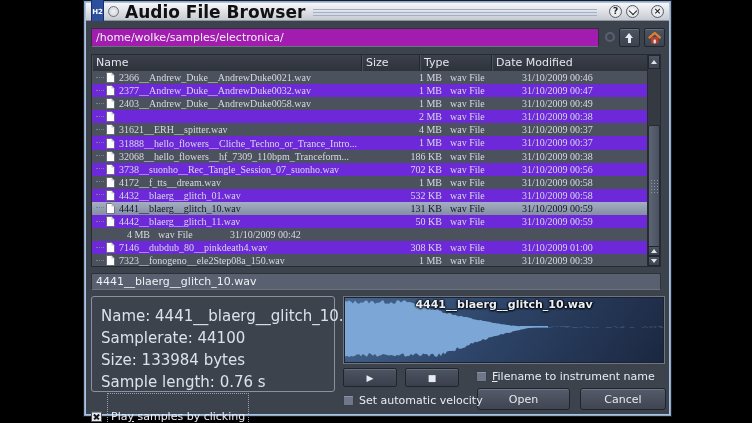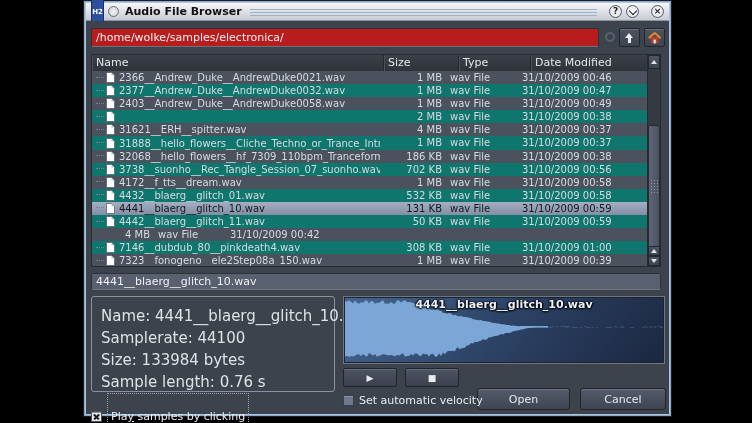--- a/index.html
+++ b/index.html
@@ -9,56 +9,56 @@
     box-shadow:0 0 0 1px #8fa8c8 inset, 0 0 0 2px #aac4e2 inset;}
   
   .titlebar{position:absolute;left:2px;top:2px;right:2px;height:18px;
     background:linear-gradient(#f7f7f9,#c7cad2);display:flex;align-items:center;
     padding:0 5px;box-sizing:border-box;border-bottom:1px solid #8e96a4;}
   .h2icon{width:13px;height:30px;background:#2d4f9e;border:1px solid #16306e;color:#fff;
     font-size:7px;font-weight:bold;display:flex;align-items:center;justify-content:center;
     box-sizing:border-box;margin-right:4px;}
   .pinbtn{width:11px;height:11px;border-radius:50%;border:1px solid #6b7280;
     background:radial-gradient(#f2f2f4,#c9ccd3);margin-right:6px;box-sizing:border-box;}
-  .wtitle{font-size:11px;font-weight:bold;color:#111;white-space:nowrap;margin-right:8px;}
+  .wtitle{font-size:17px;font-weight:bold;color:#111;white-space:nowrap;margin-right:8px;}
   .stripes{flex:1;height:9px;margin-right:8px;
     background:repeating-linear-gradient(to bottom,transparent 0 2px,#9fb0c8 2px 3px);}
   .tbtn{width:13px;height:13px;border-radius:50%;border:1px solid #555c66;
     background:radial-gradient(#fdfdfd,#d6d9df);display:flex;align-items:center;justify-content:center;
     font-size:9px;font-weight:bold;color:#222;box-sizing:border-box;margin-left:4px;line-height:1;}
   .tbtn.close{margin-left:12px;}
   .chev{width:5px;height:5px;border-right:1.5px solid #222;border-bottom:1.5px solid #222;
     transform:rotate(45deg);margin-top:-2px;}
   
   .dlg{position:absolute;left:2px;top:20px;right:2px;bottom:2px;background:#3d434d;}
   
   .pathfield{position:absolute;left:5px;top:7px;width:508px;height:19px;box-sizing:border-box;
-    background:#b91c1c;border:1px solid #2c313a;border-bottom-color:#6b7380;border-radius:2px;
+    background:#a21caf;border:1px solid #2c313a;border-bottom-color:#6b7380;border-radius:2px;
     color:#f0f2f6;font-size:11px;line-height:17px;padding:0 4px;white-space:nowrap;overflow:hidden;}
   .reload{position:absolute;left:519px;top:11px;width:10px;height:10px;border-radius:50%;
     border:2px solid #596070;box-sizing:border-box;}
   .minibtn{position:absolute;top:7px;width:21px;height:19px;box-sizing:border-box;
     background:linear-gradient(#4d5462,#3c424e);border:1px solid #22262e;border-radius:2px;
     box-shadow:inset 0 1px 0 #666e7d;display:flex;align-items:center;justify-content:center;}
   .upicon{position:relative;width:9px;height:10px;}
   .upicon::before{content:"";position:absolute;left:0;top:0;width:0;height:0;
     border-left:4.5px solid transparent;border-right:4.5px solid transparent;border-bottom:5px solid #e9ecf1;}
   .upicon::after{content:"";position:absolute;left:3px;top:5px;width:3px;height:5px;background:#e9ecf1;}
   
   .table{position:absolute;left:5px;top:33px;width:570px;height:213px;box-sizing:border-box;
     background:#464c56;border:1px solid #262a31;border-bottom-color:#5c London6472;overflow:hidden;}
   .thead{position:absolute;left:0;top:0;right:13px;height:16px;display:flex;
     background:linear-gradient(#3b404a,#2e323b);border-bottom:1px solid #20242b;
     color:#e2e6ec;font-size:11px;line-height:15px;}
   .th{box-sizing:border-box;padding:0 4px;border-right:1px solid #23272e;
     box-shadow:inset 1px 0 0 #4a505c;white-space:nowrap;overflow:hidden;}
-  .th.c-name{width:292px;}.th.c-size{width:75px;}.th.c-type{width:72px;}.th.c-date{flex:1;border-right:none;}
+  .th.c-name{width:270px;}.th.c-size{width:58px;}.th.c-type{width:72px;}.th.c-date{flex:1;border-right:none;}
   .rows{position:absolute;left:0;top:16px;right:13px;bottom:0;}
-  .trow{display:flex;height:13.1px;background:#4c525d;color:#d6dae1;font-size:10px;line-height:13px;}
-  .trow.alt{background:#0f766e;}
+  .trow{display:flex;height:13.1px;background:#4c525d;color:#d6dae1;font-size:10px;line-height:13px;font-family:Liberation Serif, serif;}
+  .trow.alt{background:#6d28d9;}
   .trow.selected{background:linear-gradient(#a5afc2,#838ea4);color:#12161d;}
   .td{box-sizing:border-box;padding:0 4px;white-space:nowrap;overflow:hidden;}
   .td.c-name{width:292px;display:flex;align-items:center;}
   .td.c-size{width:62px;text-align:right;}
   .td.c-type{width:72px;}
   .td.c-date{flex:1;}
   .branch{width:8px;height:1px;border-top:1px dotted #79818f;margin-right:2px;flex:none;}
   .ficon{flex:none;margin-right:4px;}
   .ntext{white-space:nowrap;overflow:hidden;}
   
@@ -369,20 +369,24 @@
       <div class="wavetitle">4441__blaerg__glitch_10.wav</div>
     </div>
 
     <div class="pbtn" style="left:257px">
       <span>▶</span>
     </div>
     <div class="pbtn" style="left:319px">
       <span>■</span>
     </div>
 
+    <div class="cbrow" style="left:390px;top:349px">
+      <span class="cbox"></span>
+      <span class="cblabel"><span></span><span class="mn">F</span><span>ilename to instrument name</span></span>
+    </div>
 
     <div class="bigbtn" style="left:391px;width:93px">Open</div>
     <div class="bigbtn" style="left:494px;width:86px">Cancel</div>
 
     <div class="cbrow" style="left:257px;top:373px">
       <span class="cbox"></span>
       <span class="cblabel">Set automatic velocity</span>
     </div>
 
     <div class="cbrow" style="left:5px;top:372px">

